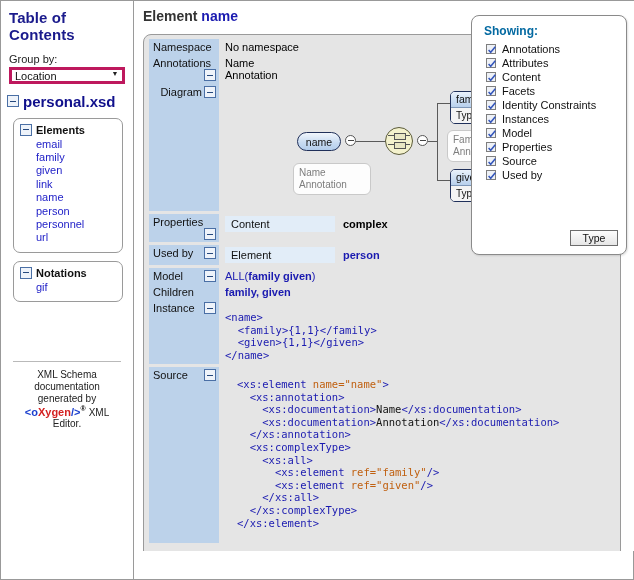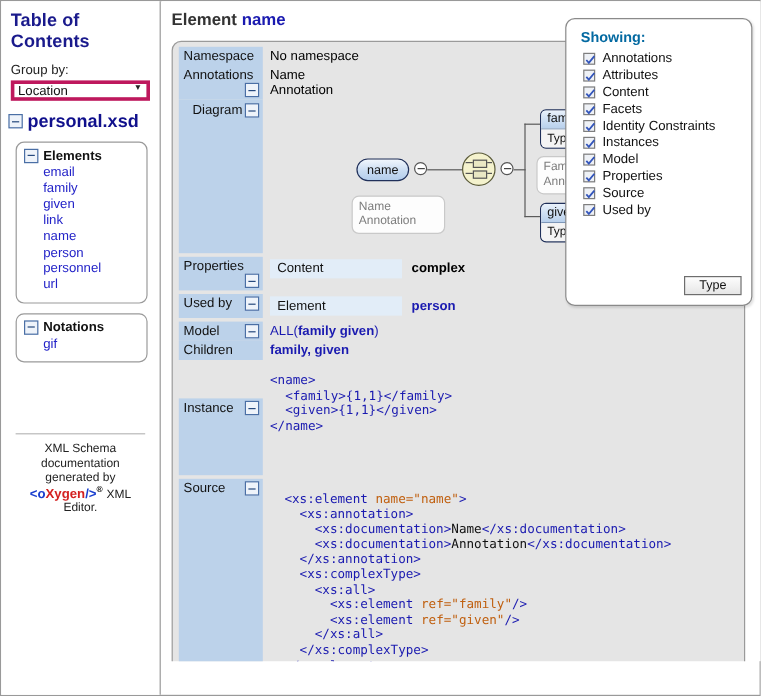--- a/index.html
+++ b/index.html
@@ -327,21 +327,21 @@
           </div>
           <div class="val model-val"><span>ALL(</span><b>family given</b><span>)</span></div>
         </div>
 
         <div class="row">
           <div class="lbl">Children</div>
           <div class="val children-val">family, given</div>
         </div>
 
         <div class="row">
-          <div class="lbl with-icon" style="min-height:64px;margin-top:32px;">
+          <div class="lbl with-icon" style="min-height:64px;">
             <span>Instance</span>
             <span class="pm-box">
                 <i></i>
               </span>
           </div>
           <div class="val" style="padding-top:11px;">
             <pre class="code">&lt;name&gt;
   &lt;family&gt;{1,1}&lt;/family&gt;
   &lt;given&gt;{1,1}&lt;/given&gt;
 &lt;/name&gt;</pre>

